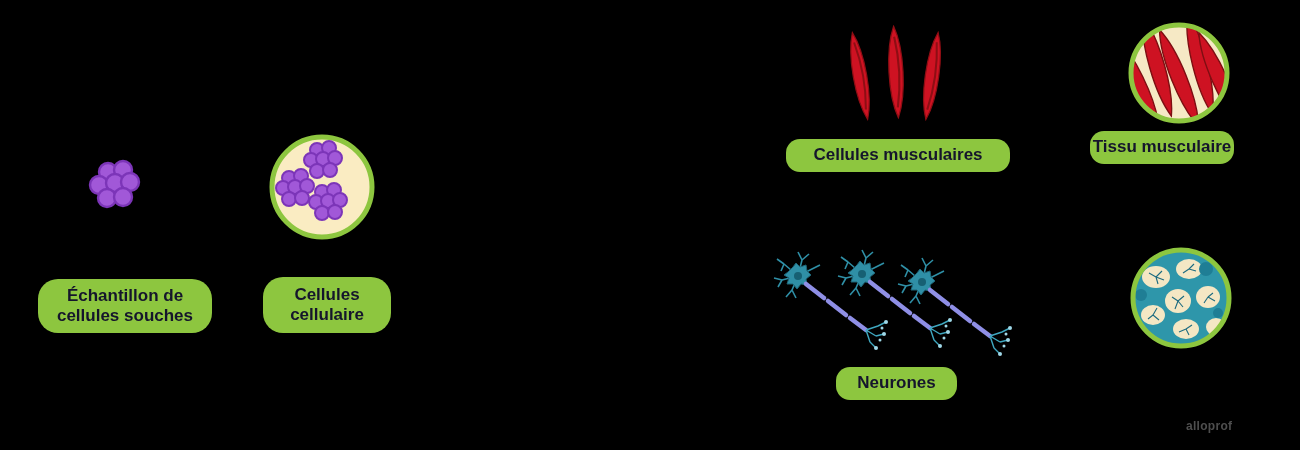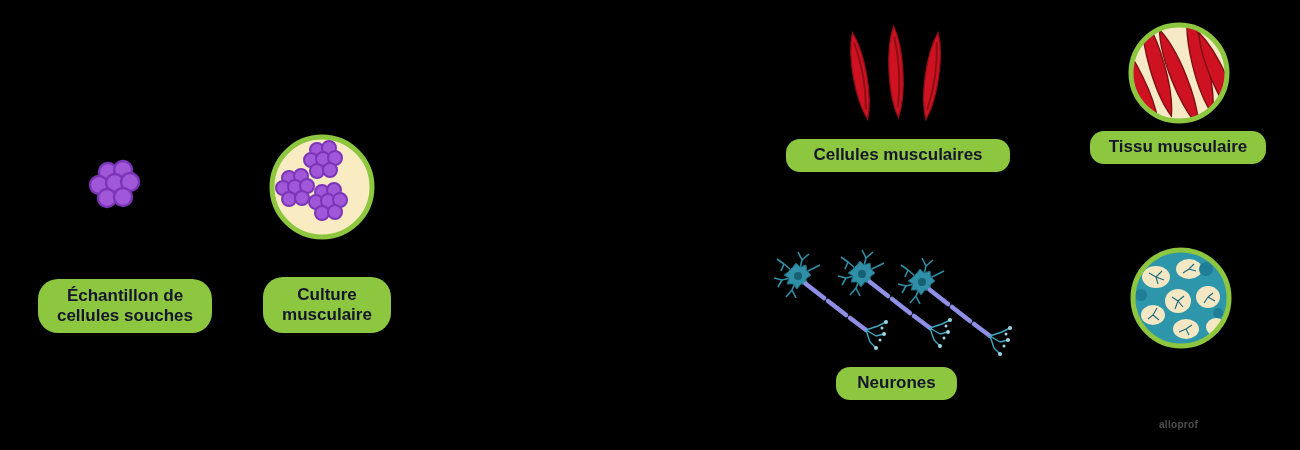--- a/index.html
+++ b/index.html
@@ -36,33 +36,33 @@
   .icon-sample        { left: 86px;   top: 156px;  width: 60px;  height: 58px; }
   .pill-sample        { left: 38px;   top: 279px;  width: 174px; height: 54px; }
 
   .icon-culture       { left: 267px;  top: 132px;  width: 110px; height: 110px; }
   .pill-culture       { left: 263px;  top: 277px;  width: 128px; height: 56px; }
 
   .icon-muscle-cells  { left: 840px;  top: 24px;   width: 115px; height: 100px; }
   .pill-muscle-cells  { left: 786px;  top: 131px;  width: 224px; height: 33px; margin-top: 8px; }
 
   .icon-muscle-tissue { left: 1124px; top: 18px;   width: 110px; height: 110px; }
-  .pill-muscle-tissue { left: 1090px; top: 131px;  width: 176px; height: 33px; }
+  .pill-muscle-tissue { left: 1090px; top: 131px;  width: 144px; height: 33px; }
 
   .icon-neurons       { left: 758px;  top: 240px;  width: 262px; height: 124px; }
   .pill-neurons       { left: 836px;  top: 367px;  width: 121px; height: 33px; }
 
   .icon-nerve-tissue  { left: 1126px; top: 243px;  width: 110px; height: 110px; }
   .pill-nerve-tissue  { left: 1101px; top: 367px;  width: 161px; height: 33px; }
 
   .watermark {
     position: absolute;
-    left: 1159px;
+    left: 1186px;
     top: 419px;
-    font-size: 10px;
+    font-size: 12px;
     font-weight: bold;
     color: #4E4E4E;
     letter-spacing: 0.3px;
   }
 </style>
 </head>
 <body>
 
 <div class="canvas">
 
@@ -207,20 +207,20 @@
         <path d="M82,54 l5,-4 m-5,4 l-4,6 m4,-6 l7,4"></path>
         <path d="M52,58 l-6,-4 m6,4 l5,6 m-5,-6 l6,-5 m-6,5 l-3,8"></path>
         <path d="M27,72 l-5,4 m5,-4 l6,5 m-6,-5 l4,-7"></path>
         <path d="M60,86 l6,-4 m-6,4 l-7,3 m7,-3 l3,6"></path>
       </g>
     </g>
     <circle cx="55" cy="55" r="48" fill="none" stroke="#8DC63F" stroke-width="5"></circle>
   </svg>
 
   <div class="pill pill-two pill-sample">Échantillon de cellules souches</div>
-  <div class="pill pill-two pill-culture">Culture musculaire</div>
+  <div class="pill pill-two pill-culture">Cellules cellulaire</div>
   <div class="pill pill-one pill-muscle-cells">Cellules musculaires</div>
   <div class="pill pill-one pill-muscle-tissue">Tissu musculaire</div>
   <div class="pill pill-one pill-neurons">Neurones</div>
 
   <div class="watermark">alloprof</div>
 
 </div>
 
 </body></html>

